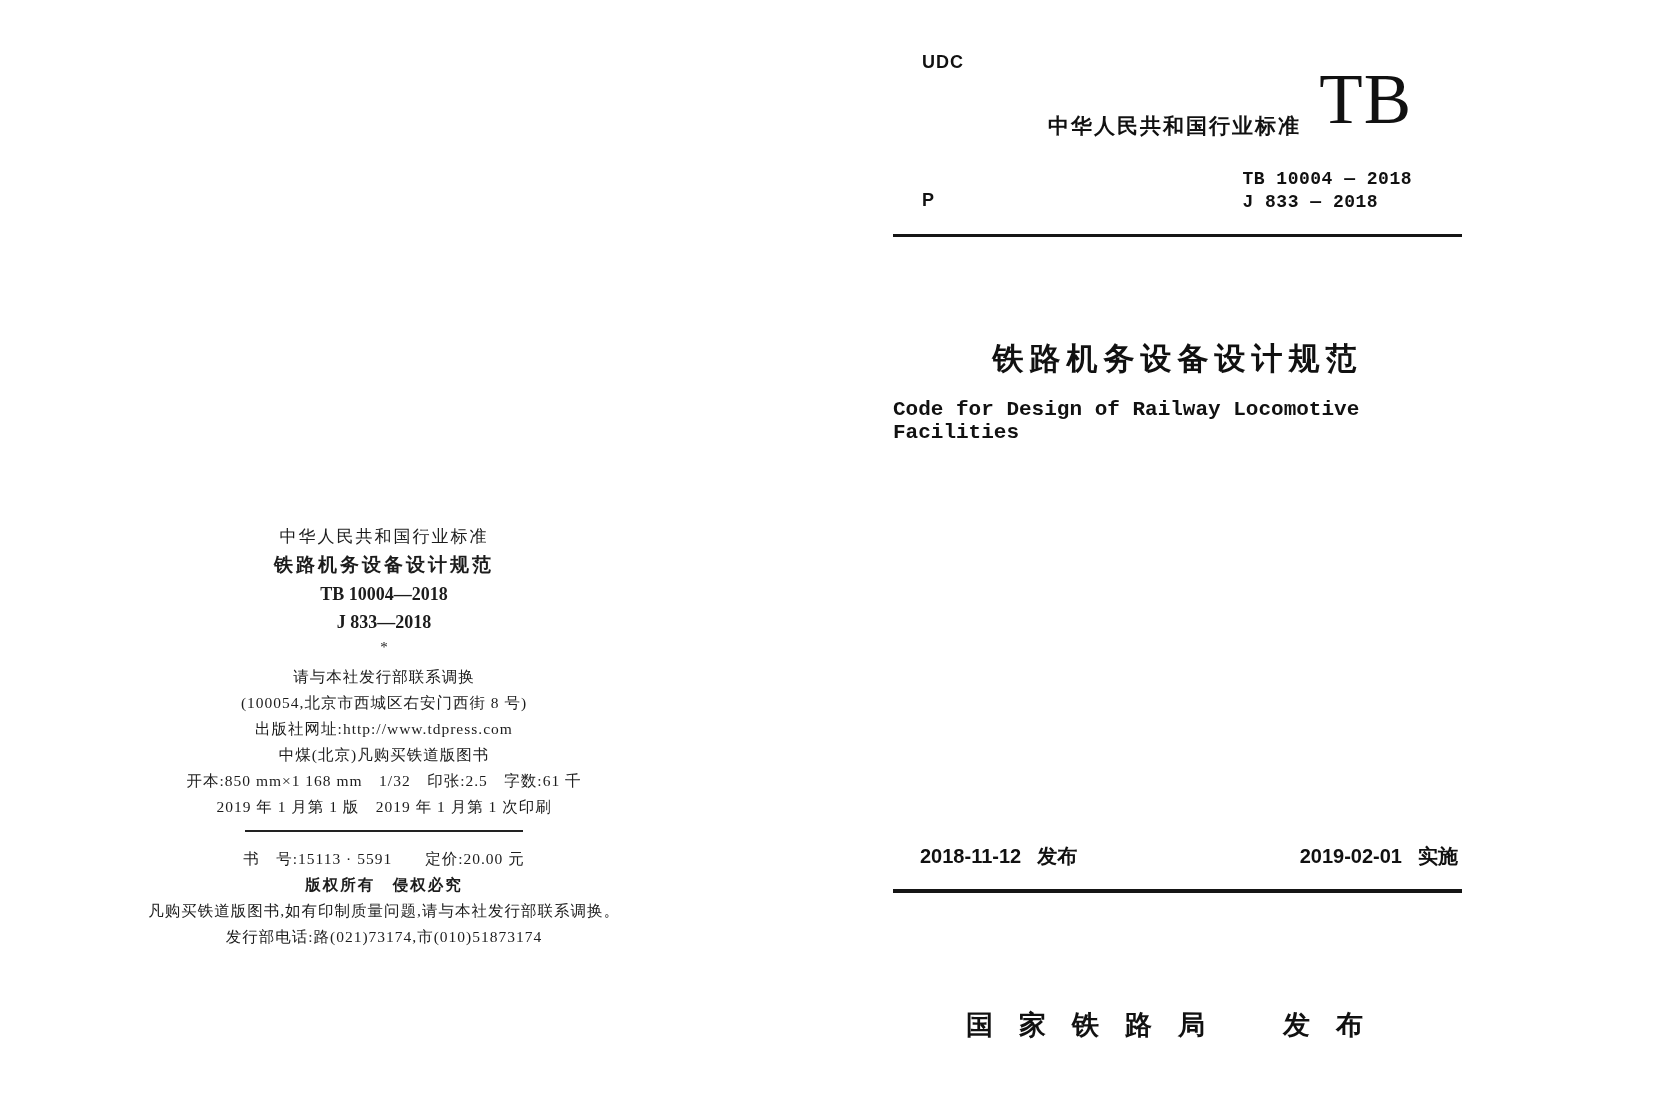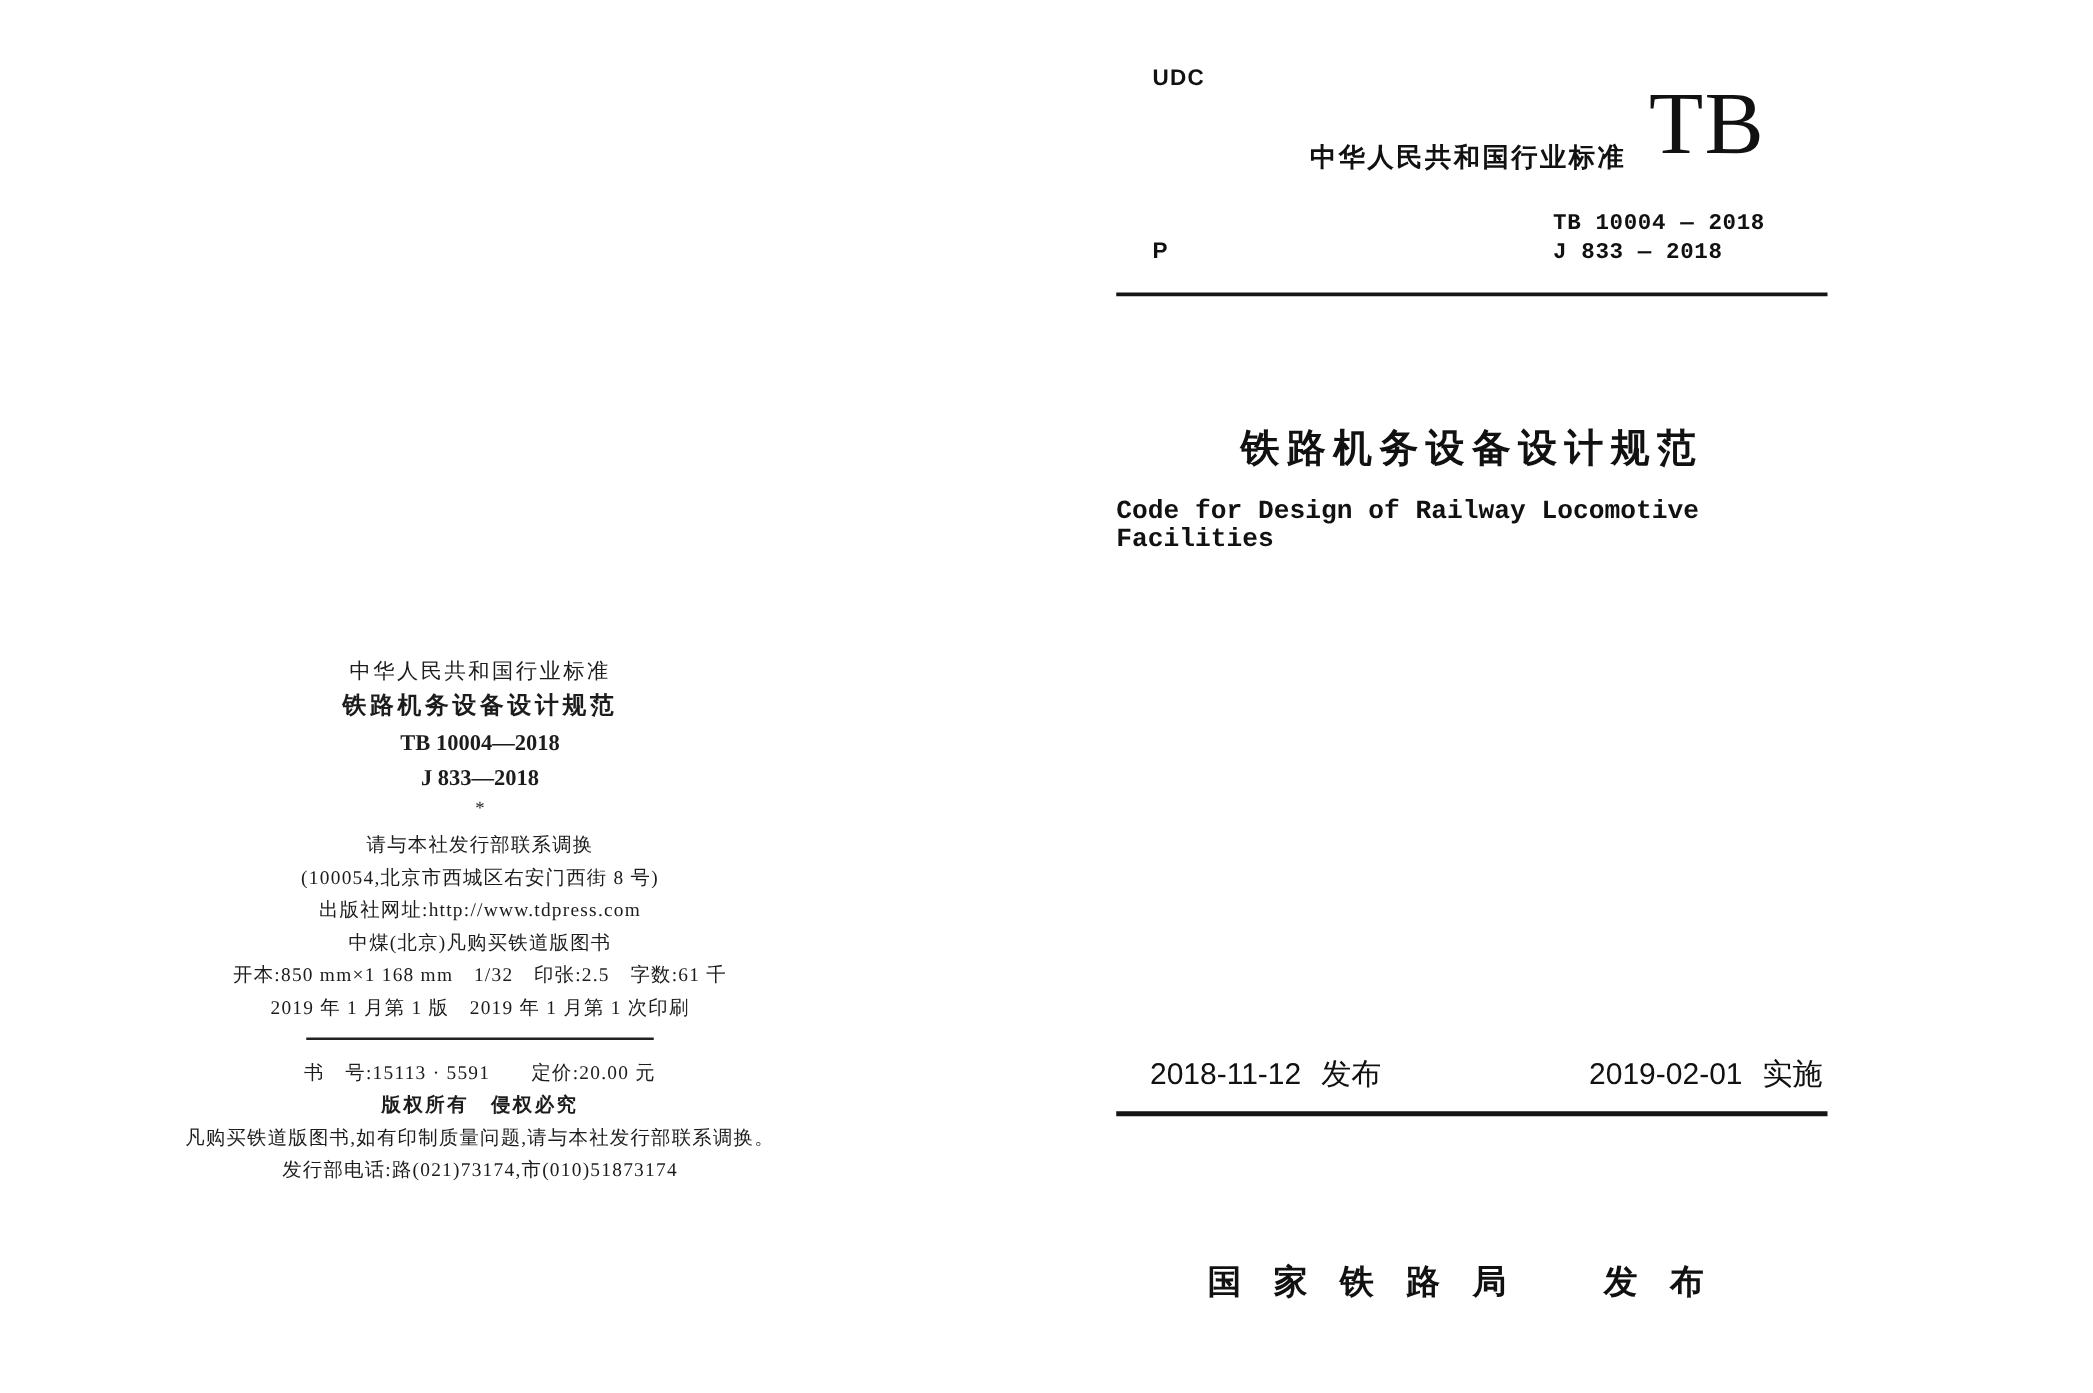--- a/index.html
+++ b/index.html
@@ -47,21 +47,21 @@
     text-align:center;font-size:31px;font-weight:bold;letter-spacing:6px;
   }
   .rp-title-en{
     position:absolute;left:893px;top:398px;width:569px;
     text-align:left;font-family:Liberation Mono, monospace;
     font-size:21px;font-weight:bold;
   }
   .rp-dates{
     position:absolute;left:920px;top:843px;width:538px;
     display:flex;justify-content:space-between;
-    font-size:24px;font-weight:normal;
+    font-size:20px;font-weight:bold;
   }
   .rp-dates .grp span{margin-right:0;}
   .rp-dates .lbl{margin-left:16px;}
   .rp-rule2{position:absolute;left:893px;top:889px;width:569px;height:4px;background:#151515;}
   .rp-issuer{
     position:absolute;left:893px;top:975px;width:569px;
     text-align:center;font-size:27px;font-weight:bold;letter-spacing:26px;
     white-space:nowrap;
     margin-top:32px;
   }

